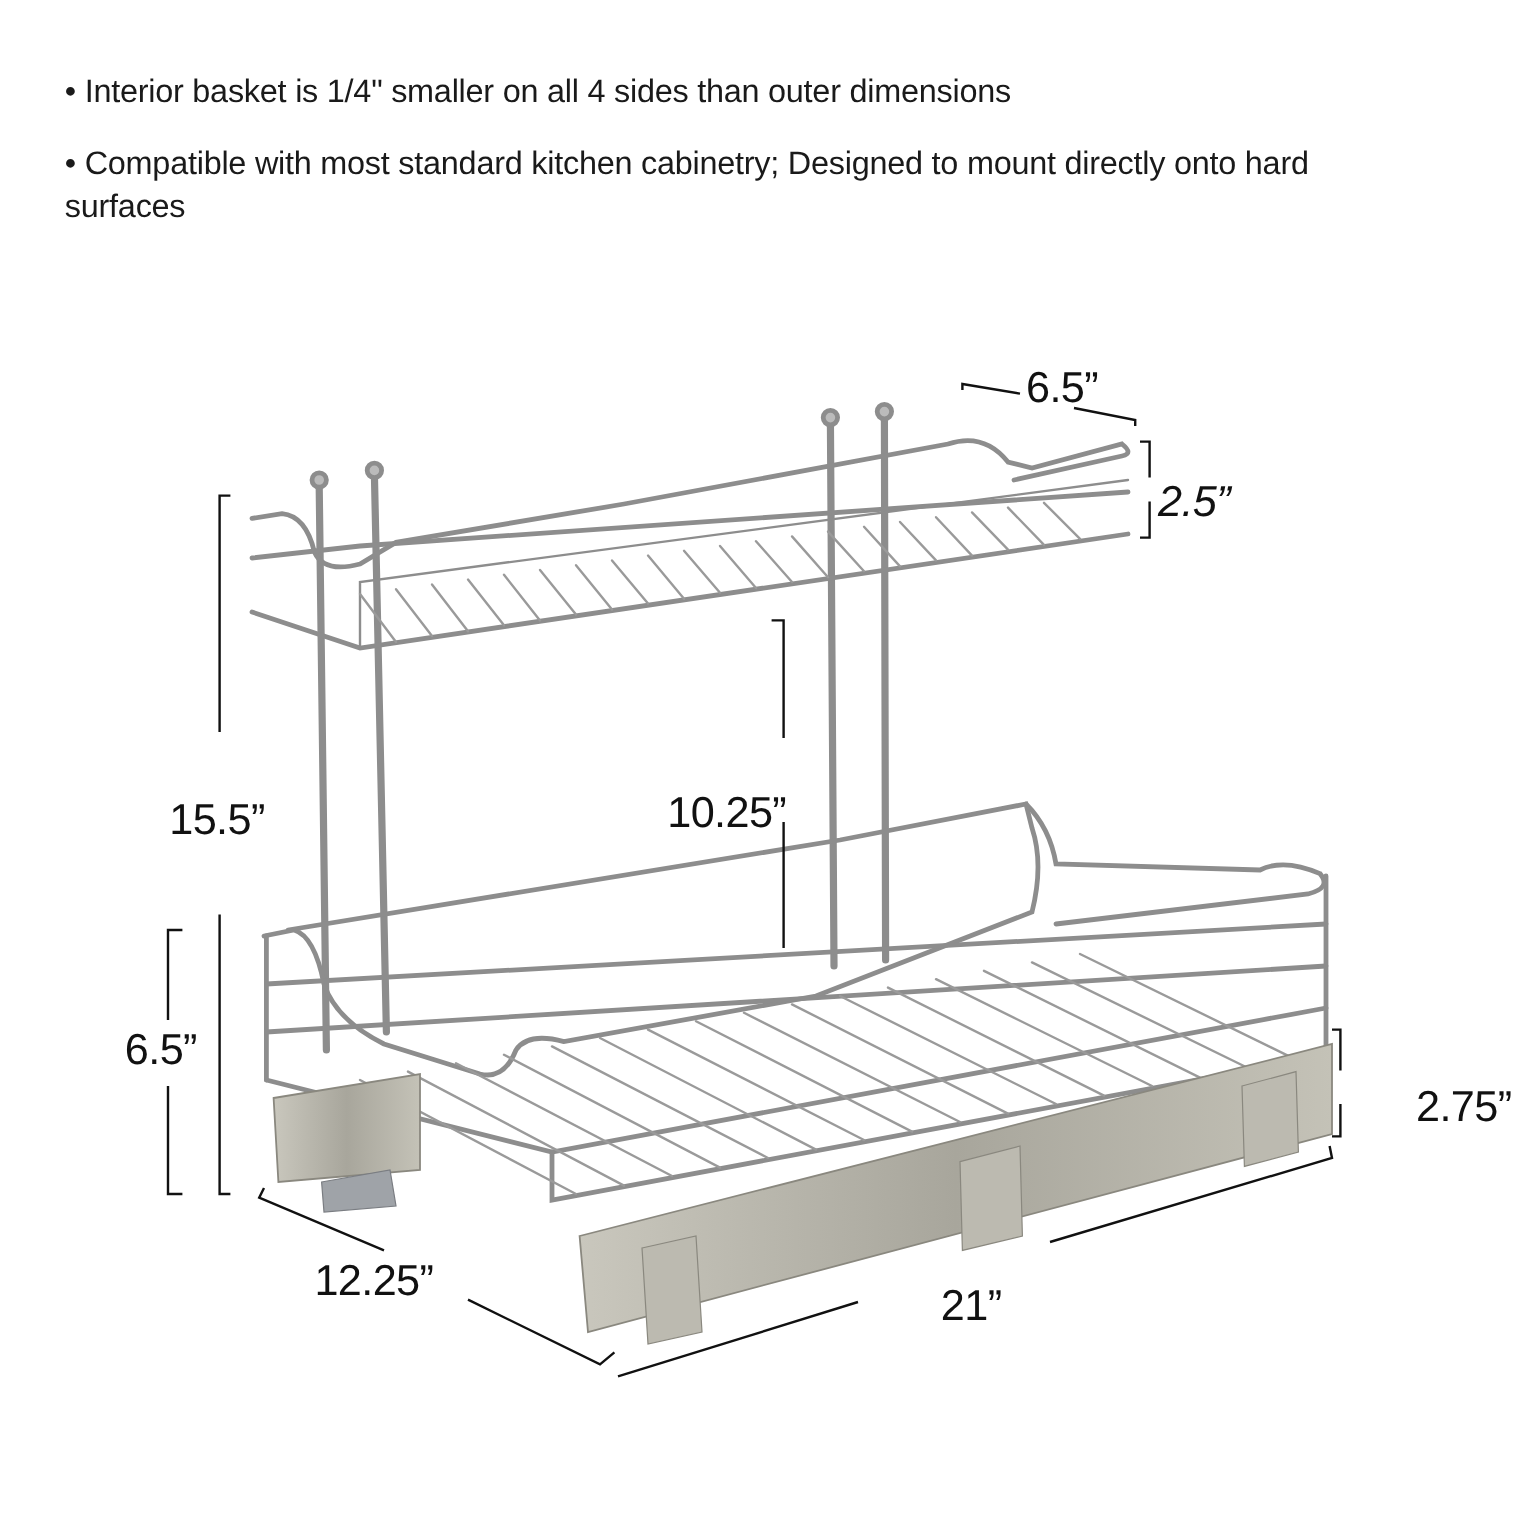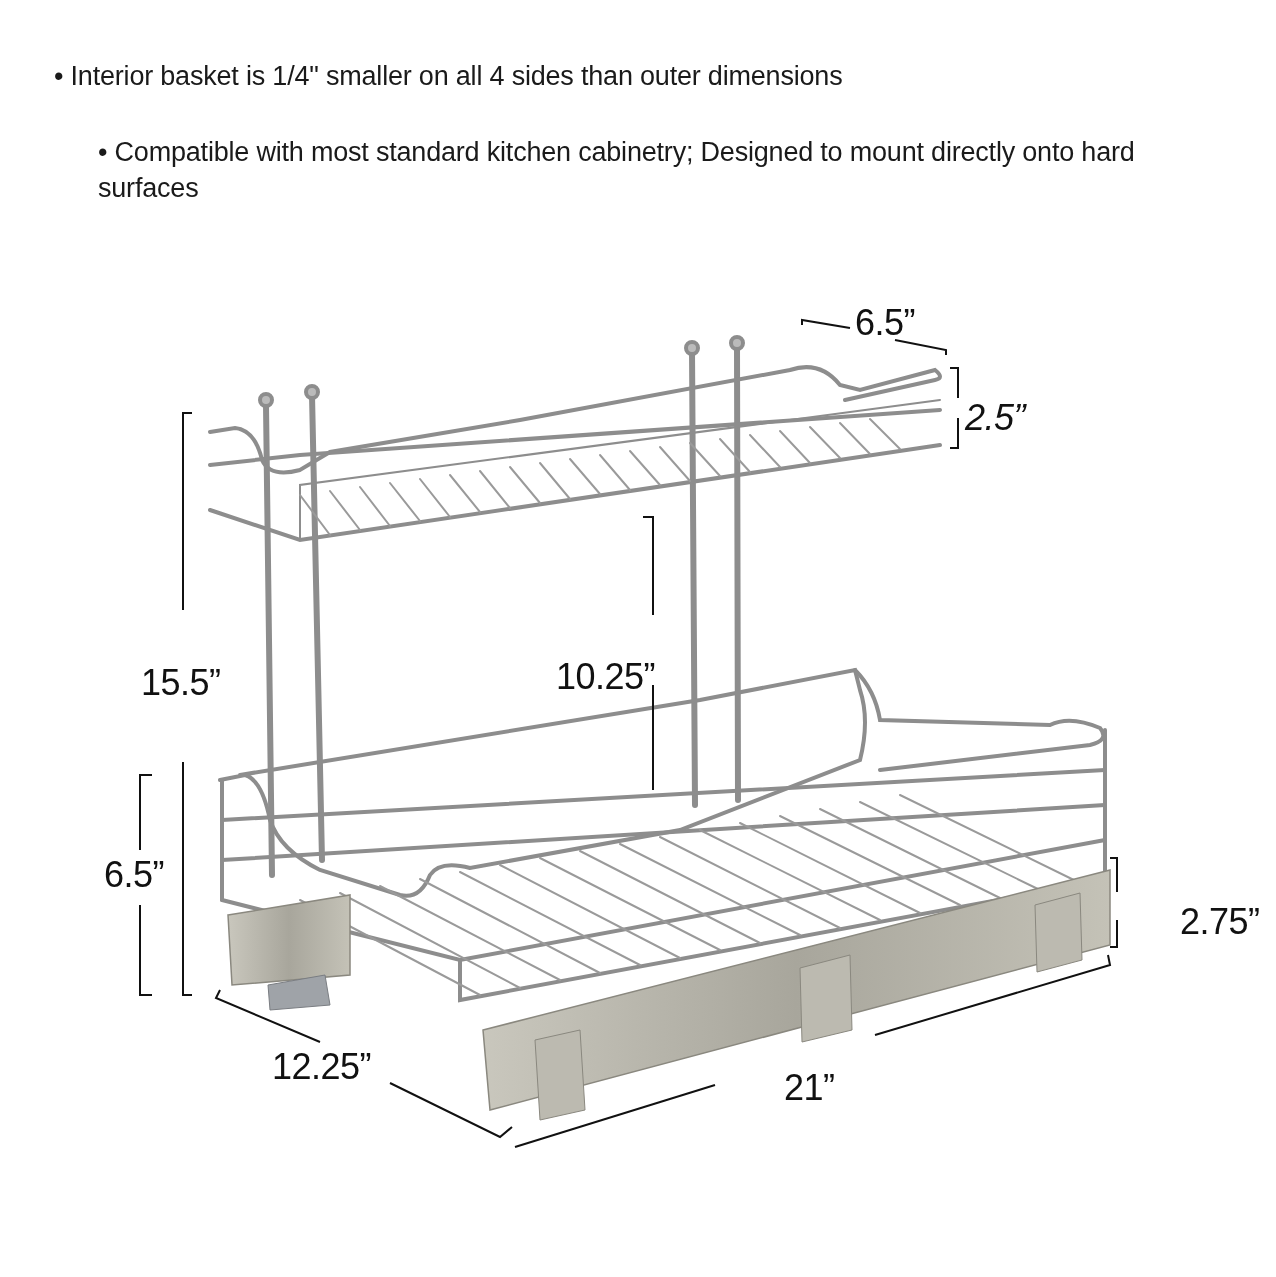--- a/index.html
+++ b/index.html
@@ -1,19 +1,19 @@
 <!DOCTYPE html>
 <html><head>
   <meta charset="utf-8">
   <style>
     html, body { margin:0; padding:0; background:#ffffff; }
     body { width:1276px; height:1277px; position:relative; overflow:hidden; font-family:"Liberation Sans", sans-serif; color:#111; }
     .bullet { position:absolute; left:54px; font-size:27px; line-height:36px; color:#1a1a1a; letter-spacing:-0.2px; }
     #b1 { top:58px; }
-    #b2 { top:134px; width:1100px;margin-left:44px; }
+    #b2 { top:118px; width:1100px; }
     .dim { position:absolute; font-size:36px; color:#111; line-height:1; letter-spacing:-0.5px; }
     svg.art { position:absolute; left:0; top:0; }
   </style>
 </head>
 <body>
 
 <div class="bullet" id="b1">• Interior basket is 1/4" smaller on all 4 sides than outer dimensions</div>
 <div class="bullet" id="b2">• Compatible with most standard kitchen cabinetry; Designed to mount directly onto hard surfaces</div>
 
 <svg class="art" width="1276" height="1277" viewBox="0 0 1276 1277">
@@ -134,14 +134,14 @@
     <path d="M875 1035 L1110 965 L1108 955"></path>
   </g>
 </svg>
 
 <div class="dim" style="left:855px;top:305px;">6.5”</div>
 <div class="dim" style="left:965px;top:400px;font-style:italic;">2.5”</div>
 <div class="dim" style="left:141px;top:665px;">15.5”</div>
 <div class="dim" style="left:556px;top:637px;margin-top:22px;">10.25”</div>
 <div class="dim" style="left:104px;top:857px;">6.5”</div>
 <div class="dim" style="left:1180px;top:884px;margin-top:20px;">2.75”</div>
-<div class="dim" style="left:272px;top:1049px;text-align:right;">12.25”</div>
+<div class="dim" style="left:262px;top:1049px;text-align:right;">12.25”</div>
 <div class="dim" style="left:784px;top:1070px;">21”</div>
 
 </body></html>

